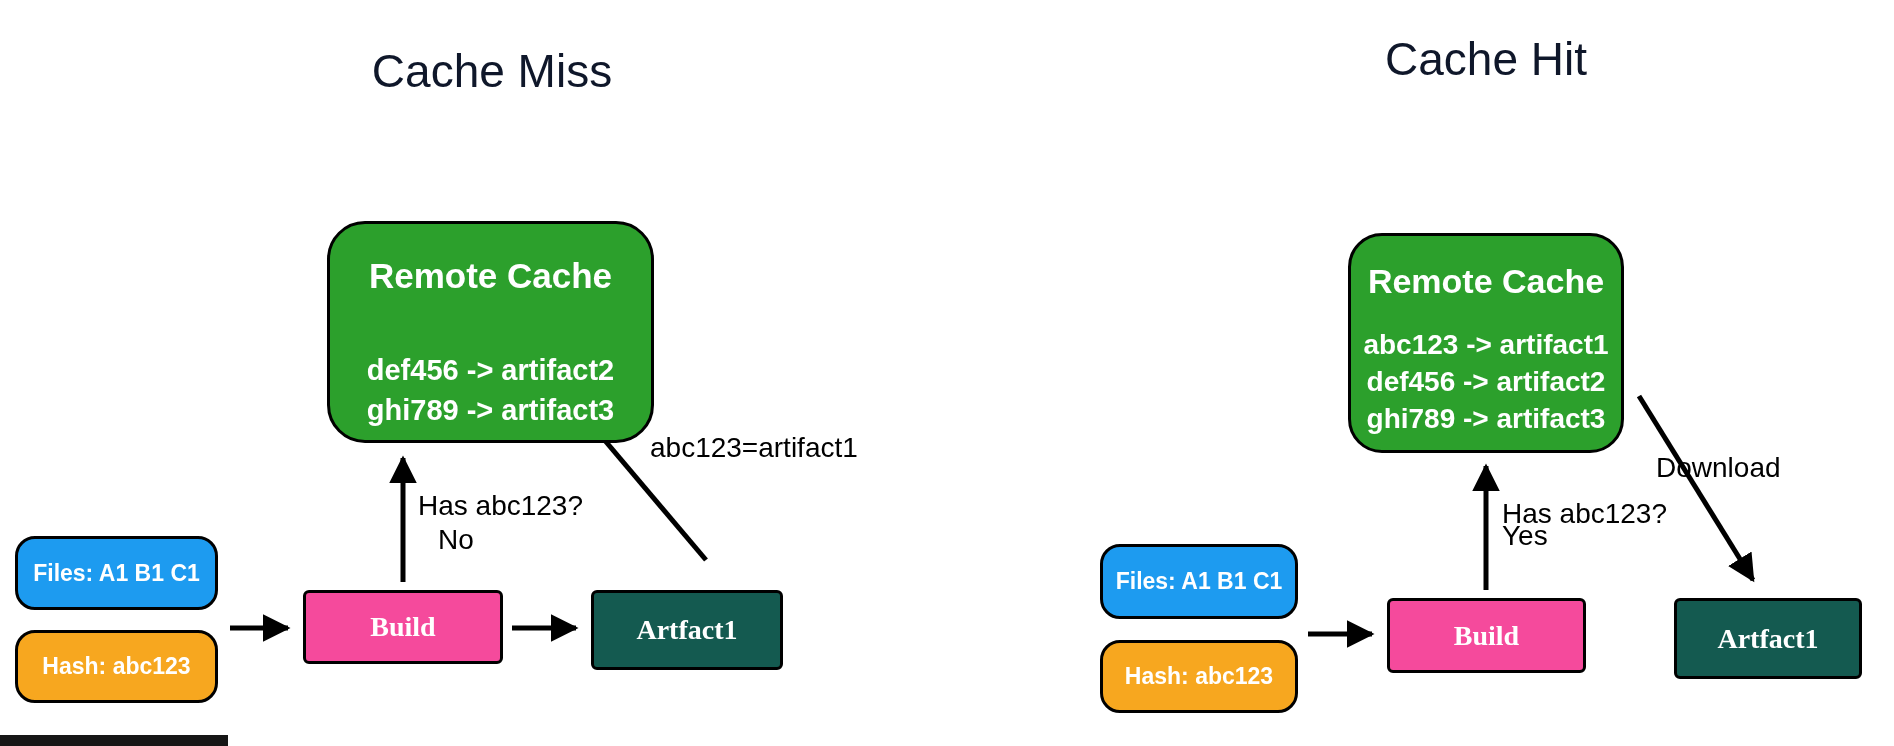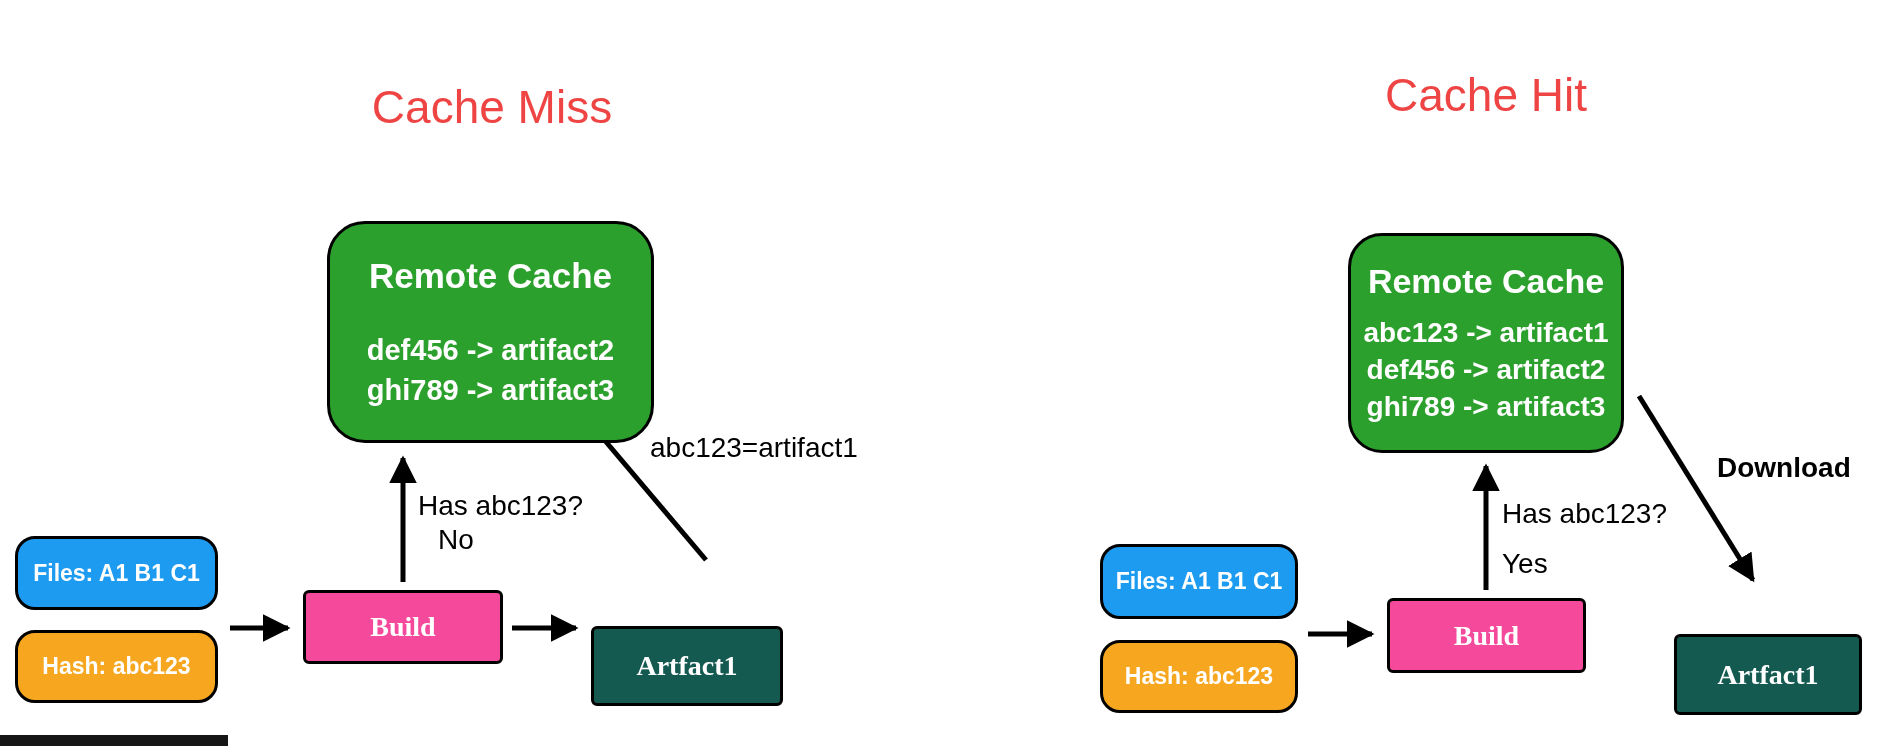--- a/index.html
+++ b/index.html
@@ -8,39 +8,39 @@
     width: 1894px; height: 746px;
     position: relative; overflow: hidden;
     font-family: "Liberation Sans", "DejaVu Sans", sans-serif;
     color: #000;
   }
   .canvas { position: absolute; inset: 0; }
   .arrows { position: absolute; left: 0; top: 0; width: 1894px; height: 746px; }
   .arrows line { stroke: #000; stroke-width: 5; }
   .diagram-title {
     position: absolute; transform: translateX(-50%);
-    font-size: 46px; font-weight: 400; color: #ef4444; white-space: nowrap; margin-top: 36px;
+    font-size: 46px; font-weight: 400; color: #0f172a; white-space: nowrap;
   }
   .node {
     position: absolute; border: 3px solid #000;
     display: flex; align-items: center; justify-content: center;
-    color: #fff; font-weight: 700; text-align: center; white-space: nowrap;
+    color: #fff; font-weight: 700; text-align: center; white-space: nowrap; gap: 20px;
   }
   .cache {
     flex-direction: column; justify-content: flex-start;
     border-radius: 38px; background: var(--cache-green, #2ca02c);
   }
   .cache-title { font-size: 35px; }
   .cache-entries { font-size: 29px; line-height: 1.38; }
   .small-node { border-radius: 20px; font-size: 23px; }
   .mid-node  { border-radius: 6px; font-size: 28px; font-family: Liberation Serif, serif; }
   .blue   { background: var(--files-blue, #1d9bf0); }
   .orange { background: var(--hash-orange, #f7a71f); }
   .pink   { background: var(--build-pink, #f54a9c); }
-  .teal   { background: var(--artifact-teal, #145a50); margin-top: 36px; }
+  .teal   { background: var(--artifact-teal, #145a50); }
   .edge-label { position: absolute; font-size: 28px; color: #000; white-space: nowrap; }
   .bottom-strip { position: absolute; background: #161616; }
 </style>
 </head>
 <body>
 
 <div class="canvas">
 
   <svg class="arrows" viewBox="0 0 1894 746" xmlns="http://www.w3.org/2000/svg">
     <defs>
@@ -78,34 +78,34 @@
   <div class="node mid-node teal" style="left:591px; top:590px; width:192px; height:80px;">Artfact1</div>
 
   <div class="edge-label" style="left:418px; top:490px;">Has abc123?</div>
   <div class="edge-label" style="left:438px; top:524px;">No</div>
   <div class="edge-label" style="left:650px; top:432px;">abc123=artifact1</div>
 
   <div class="diagram-title" style="left:1486px; top:32px;">Cache Hit</div>
 
   <div class="node cache" style="left:1348px; top:233px; width:276px; height:220px; padding-top:26px; border-radius:34px;">
     <div class="cache-title" style="font-size:34px;">Remote Cache</div>
-    <div class="cache-entries" style="margin-top:14px; font-size:28px; line-height:1.32;">
+    <div class="cache-entries" style="margin-top:6px; font-size:28px; line-height:1.32;">
       <div>abc123 -&gt; artifact1</div>
       <div>def456 -&gt; artifact2</div>
       <div>ghi789 -&gt; artifact3</div>
     </div>
   </div>
 
   <div class="node small-node blue" style="left:1100px; top:544px; width:198px; height:75px;">Files: A1 B1 C1</div>
 
   <div class="node small-node orange" style="left:1100px; top:640px; width:198px; height:73px;">Hash: abc123</div>
 
   <div class="node mid-node pink" style="left:1387px; top:598px; width:199px; height:75px;">Build</div>
 
   <div class="node mid-node teal" style="left:1674px; top:598px; width:188px; height:81px;">Artfact1</div>
 
   <div class="edge-label" style="left:1502px; top:498px;">Has abc123?</div>
-  <div class="edge-label" style="left:1502px; top:548px;">Yes</div>
-  <div class="edge-label" style="left:1717px; top:452px;font-weight:bold;">Download</div>
+  <div class="edge-label" style="left:1502px; top:520px;">Yes</div>
+  <div class="edge-label" style="left:1656px; top:452px;">Download</div>
 
   <div class="bottom-strip" style="left:0; bottom:0; width:228px; height:11px;"></div>
 
 </div>
 
 </body></html>

